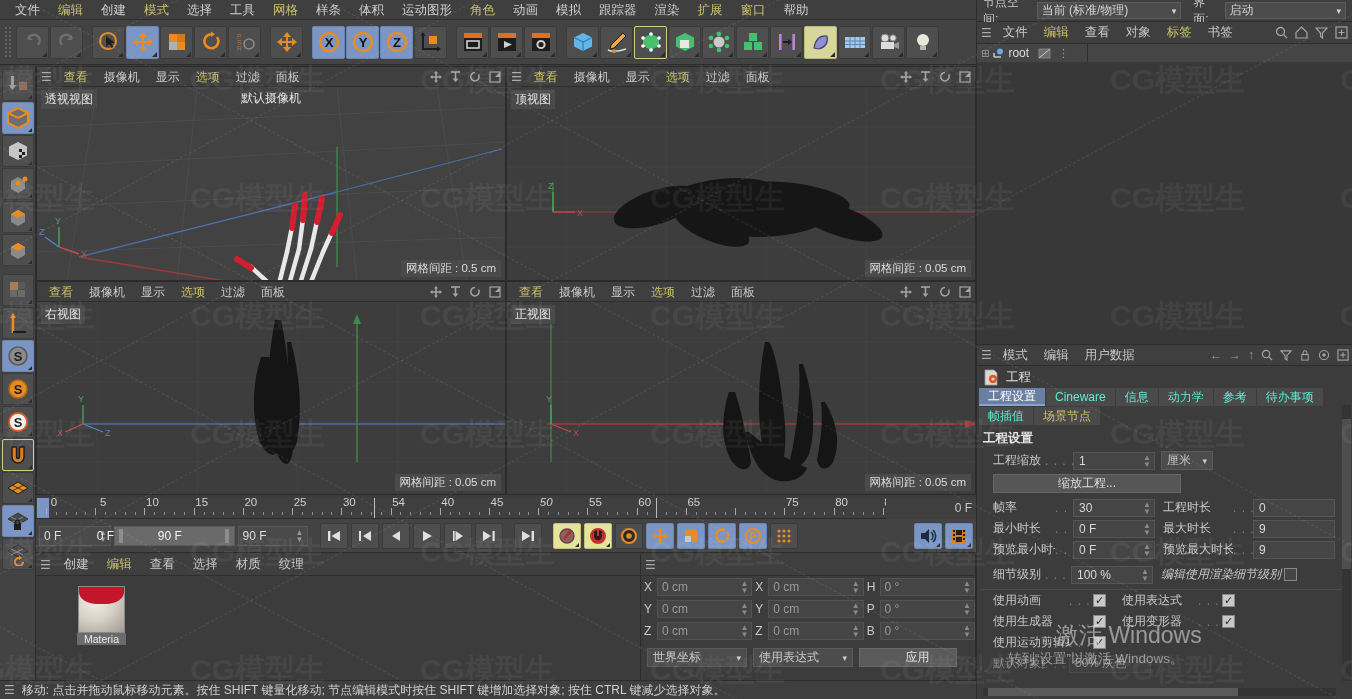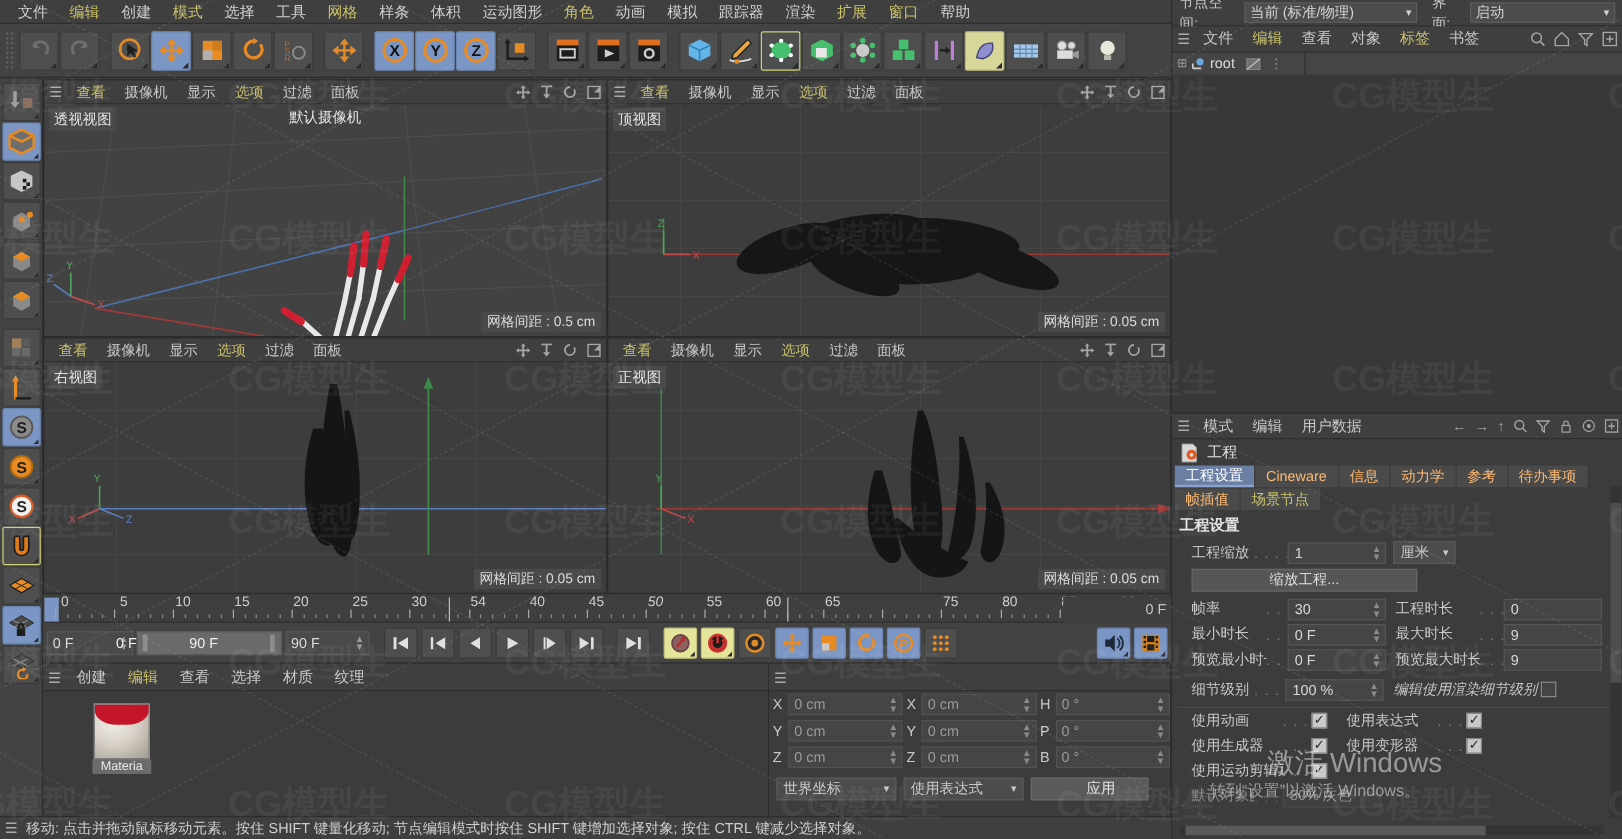--- a/index.html
+++ b/index.html
@@ -159,21 +159,21 @@
 
   .attr { position:absolute; left:0; right:0; top:344px; bottom:0; background:#3c3c3c;
           border-top:1px solid #2c2c2c; }
   .attr-head { height:21px; display:flex; align-items:center; padding-left:4px;
                background:#3f3f3f; border-bottom:1px solid #2e2e2e; position:relative; }
   .attr-head .hm { padding:0 8px; font-size:12.5px; }
   .attr-head .ic { position:absolute; right:3px; display:flex; gap:7px; align-items:center; color:#9e9e9e; }
   .attr-title { height:22px; display:flex; align-items:center; gap:6px; padding-left:6px;
                 font-size:12.5px; color:#e0e0e0; }
   .attr-tabs { display:flex; gap:1px; padding-left:2px; }
-  .atab { height:18px; padding:0 9px; background:#4a4a4a; font-size:12px; color:#fdba74;
+  .atab { height:18px; padding:0 9px; background:#4a4a4a; font-size:12px; color:#5eead4;
           display:flex; align-items:center; }
   .atab.act { background:#6b7fa3; color:#ffffff; border-bottom:2px solid #8ba3cc;}
   .atab.y { color:#c9c06a; }
   .sect { font-size:12.5px; color:#e4e4e4; font-weight:bold; padding:5px 0 3px 6px; }
   .prow { display:flex; align-items:center; height:21px; font-size:12px; color:#c8c8c8; }
   .plab { padding-left:16px; white-space:nowrap; overflow:hidden; }
   .dotfill { flex:0 0 auto; color:#7d7d7d; letter-spacing:1px; overflow:hidden; white-space:nowrap;}
   .pfield { height:18px; background:#454545; border:1px solid #555; color:#d8d8d8;
             font-size:12px; display:flex; align-items:center; padding:0 5px; position:relative; }
   .pfield .sp { position:absolute; right:3px; top:1px; font-size:8px; line-height:7px; color:#8a8a8a; }

